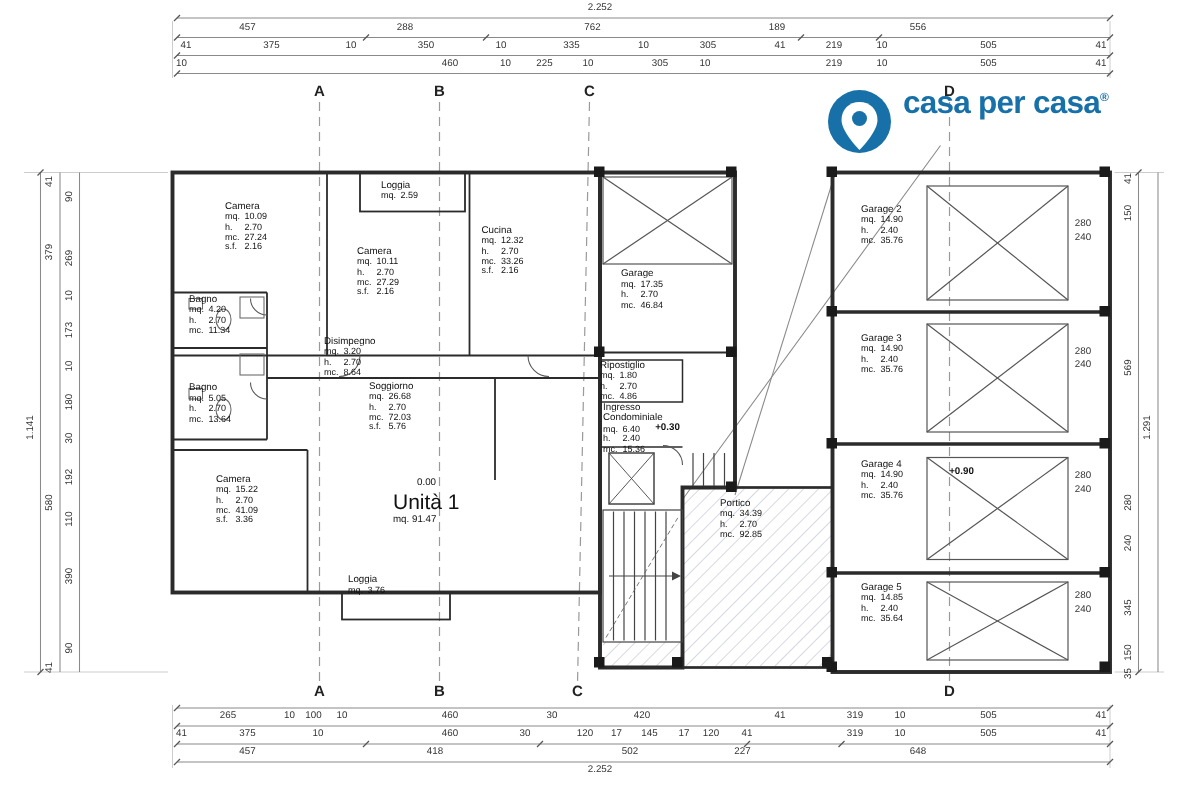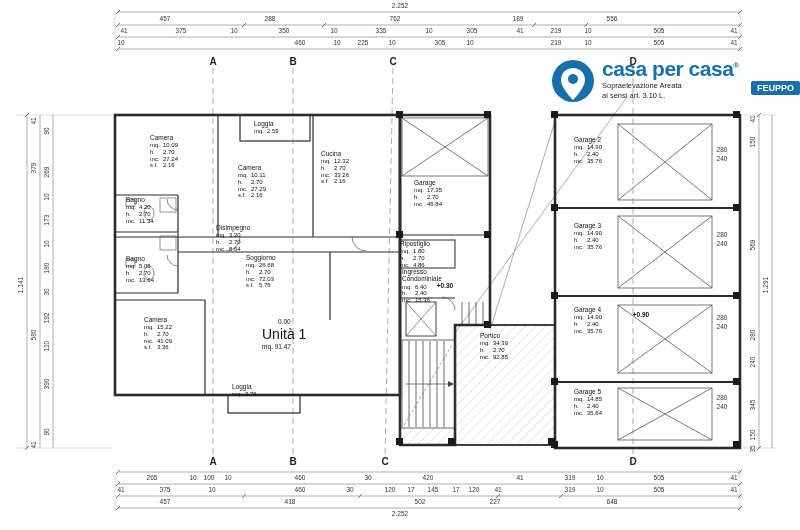--- a/index.html
+++ b/index.html
@@ -612,23 +612,16 @@
   </div>
 
   <div class="logo">
     <svg width="46" height="50" viewBox="0 0 46 50">
       <circle cx="23" cy="23" r="21" fill="#1770a8"></circle>
       <path d="M23 10 C30 10 35 15 35 22 C35 30 23 42 23 42 C23 42 11 30 11 22 C11 15 16 10 23 10 Z" fill="#ffffff"></path>
       <circle cx="23" cy="21" r="5" fill="#1770a8"></circle>
     </svg>
     <div class="logo-right">
       <div class="wordmark"><span>casa</span> <span>per</span> <span>casa</span><sup>®</sup></div>
-      <div class="logo-sub-row">
-        <div class="logo-sub">
-          <div>Sopraelevazione Areata</div>
-          <div>ai sensi art. 3.10 L.</div>
-        </div>
-        <div class="badge">FEUPPO</div>
-      </div>
     </div>
   </div>
 
 </div>
 
 </body></html>

